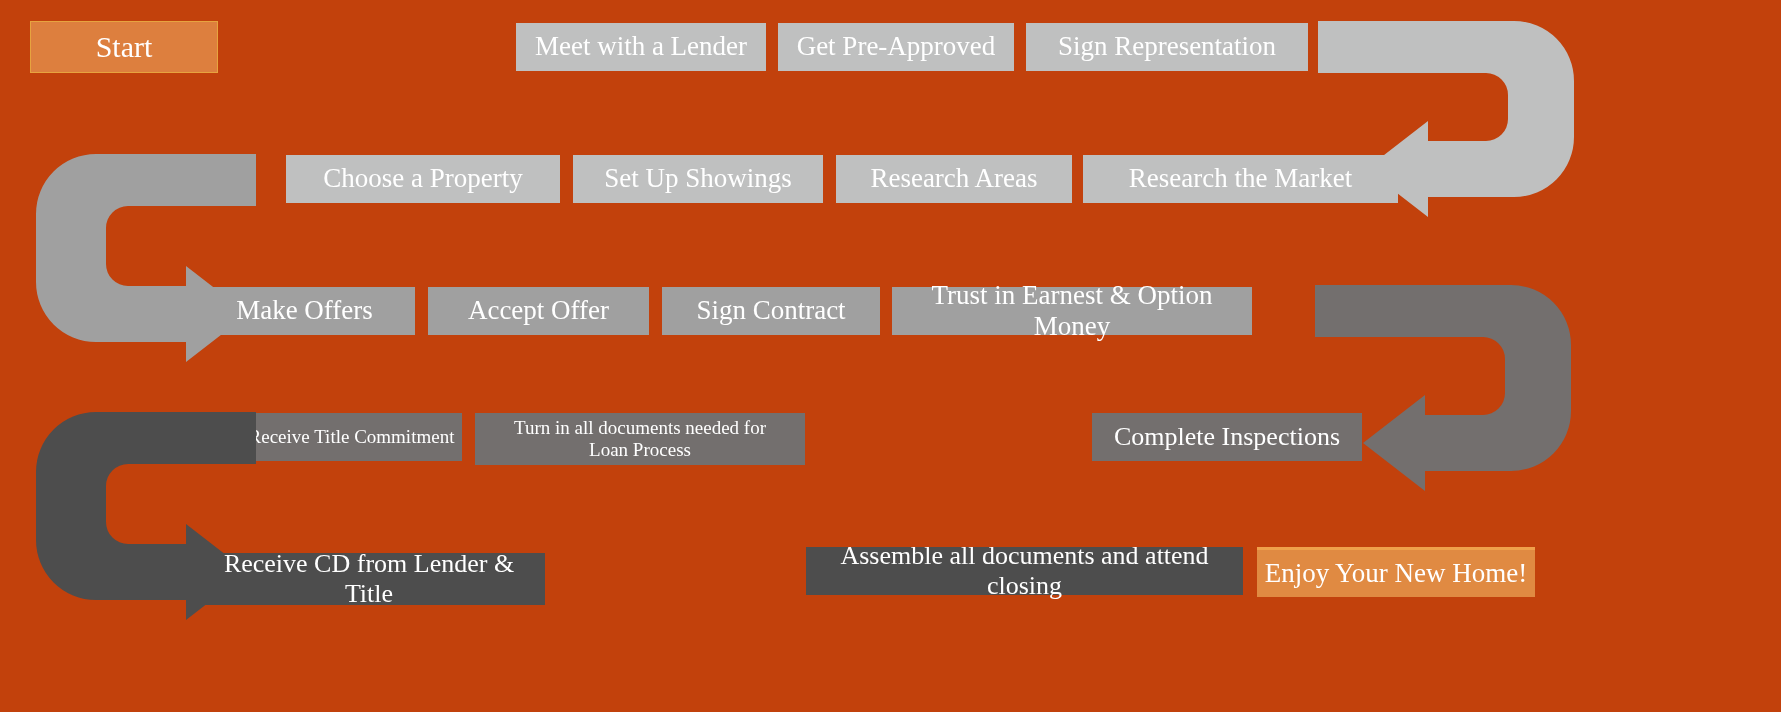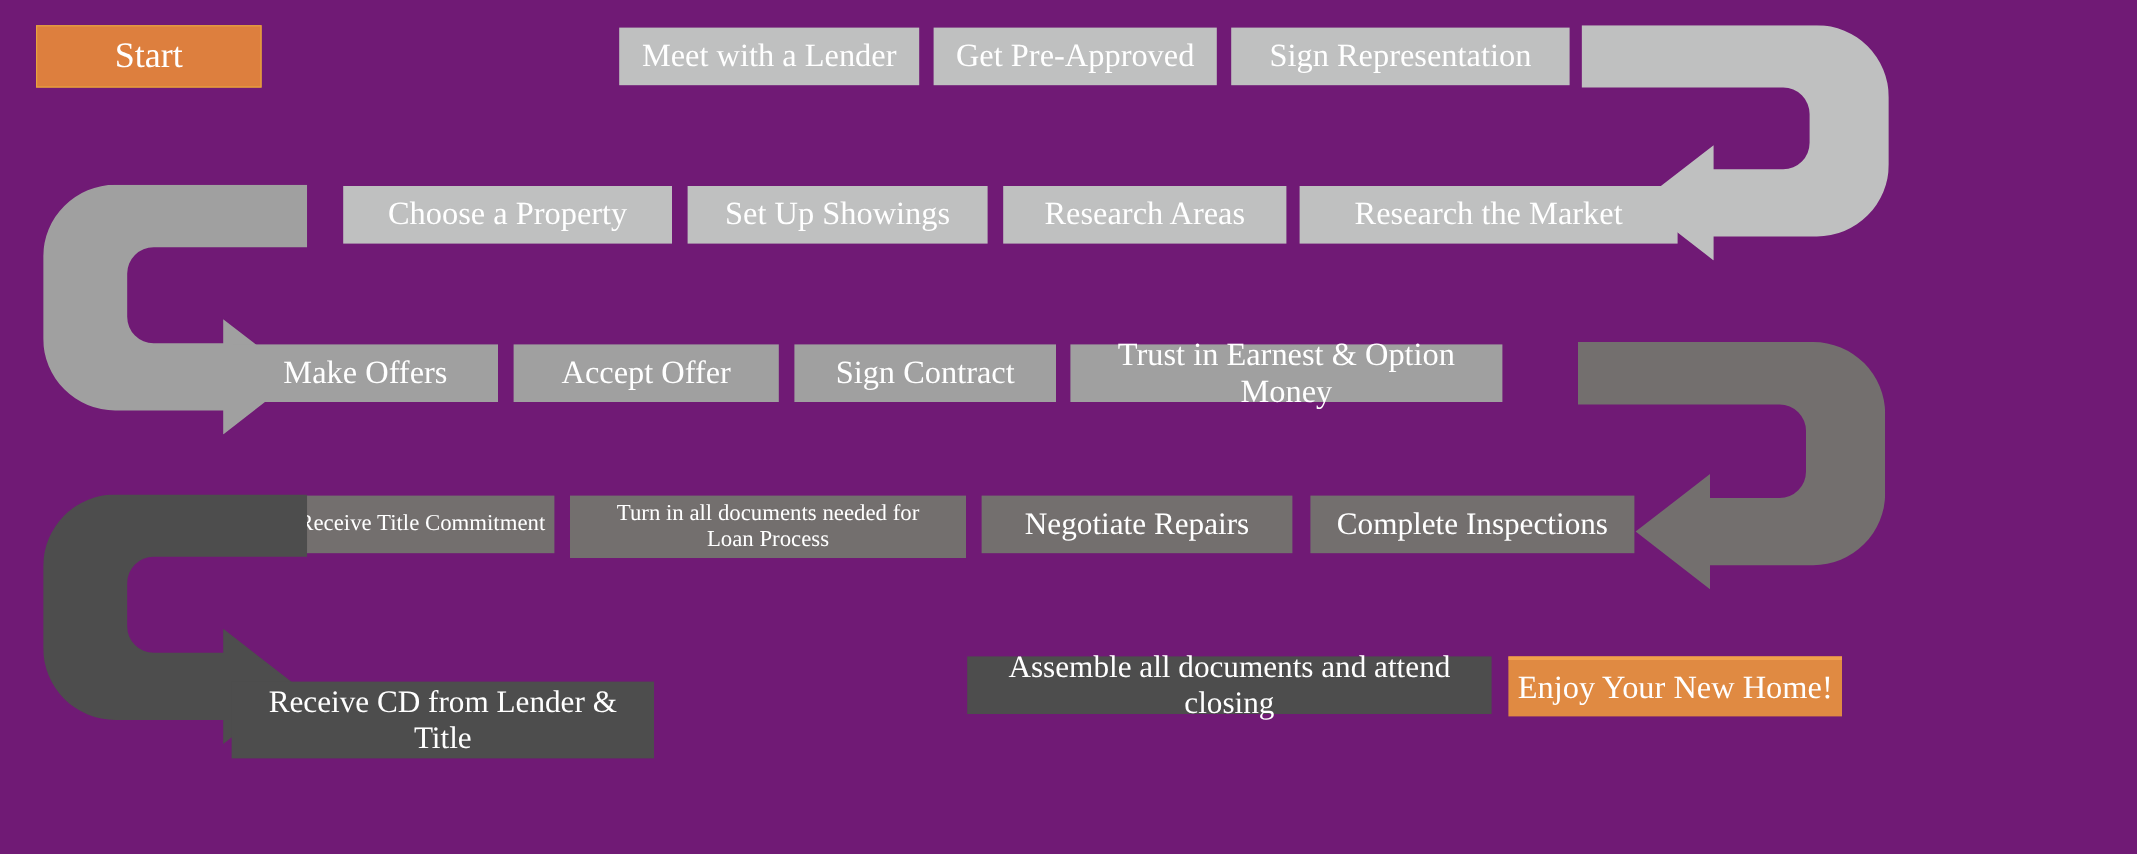--- a/index.html
+++ b/index.html
@@ -4,21 +4,21 @@
 <style>
   html,body{margin:0;padding:0;background:#ffffff;}
   body{
     font-family:"Liberation Serif","DejaVu Serif",serif;
     -webkit-font-smoothing:antialiased;
   }
   #stage{
     position:relative;
     width:1781px;
     height:712px;
-    background:#701a75;
+    background:#c2410c;
     overflow:hidden;
   }
   .node{
     position:absolute;
     display:flex;
     align-items:center;
     justify-content:center;
     text-align:center;
     color:#ffffff;
     line-height:1.15;
@@ -90,30 +90,29 @@
     <svg width="256" height="206" viewBox="0 0 256 206" aria-hidden="true">
       <path d="M0,0 H196 A60,60 0 0 1 256,60 V126 A60,60 0 0 1 196,186 H110 V206 L48,158 L110,110 V130 H168 A22,22 0 0 0 190,108 V74 A22,22 0 0 0 168,52 H0 Z" fill="#736f6e"></path>
     </svg>
   </div>
 
   <div class="node r4" style="left:241px; top:413px; width:221px; height:48px;">Receive Title Commitment</div>
 
   <div class="node r4" style="left:475px; top:413px; width:330px; height:52px;">Turn in all documents needed for
 Loan Process</div>
 
-  <div class="node r4" style="left:818px; top:413px; width:259px; height:48px; font-size:26px;">Negotiate Repairs</div>
 
   <div class="node r4" style="left:1092px; top:413px; width:270px; height:48px; font-size:26px;">Complete Inspections</div>
 
   <div class="connector" style="left:36px; top:412px; width:220px; height:208px;">
     <svg width="220" height="208" viewBox="0 0 220 208" aria-hidden="true">
       <path d="M220,0 H60 A60,60 0 0 0 0,60 V128 A60,60 0 0 0 60,188 H150 V208 L212,160 L150,112 V132 H92 A22,22 0 0 1 70,110 V74 A22,22 0 0 1 92,52 H220 Z" fill="#4d4d4d"></path>
     </svg>
   </div>
 
-  <div class="node r5" style="left:193px; top:568px; width:352px; height:64px;">Receive CD from Lender &amp; Title</div>
+  <div class="node r5" style="left:193px; top:553px; width:352px; height:52px;">Receive CD from Lender &amp; Title</div>
 
 
   <div class="node r5" style="left:806px; top:547px; width:437px; height:48px;">Assemble all documents and attend closing</div>
 
   <div class="node finish" style="left:1257px; top:547px; width:278px; height:50px;">Enjoy Your New Home!</div>
 
 </div>
 
 </body></html>

